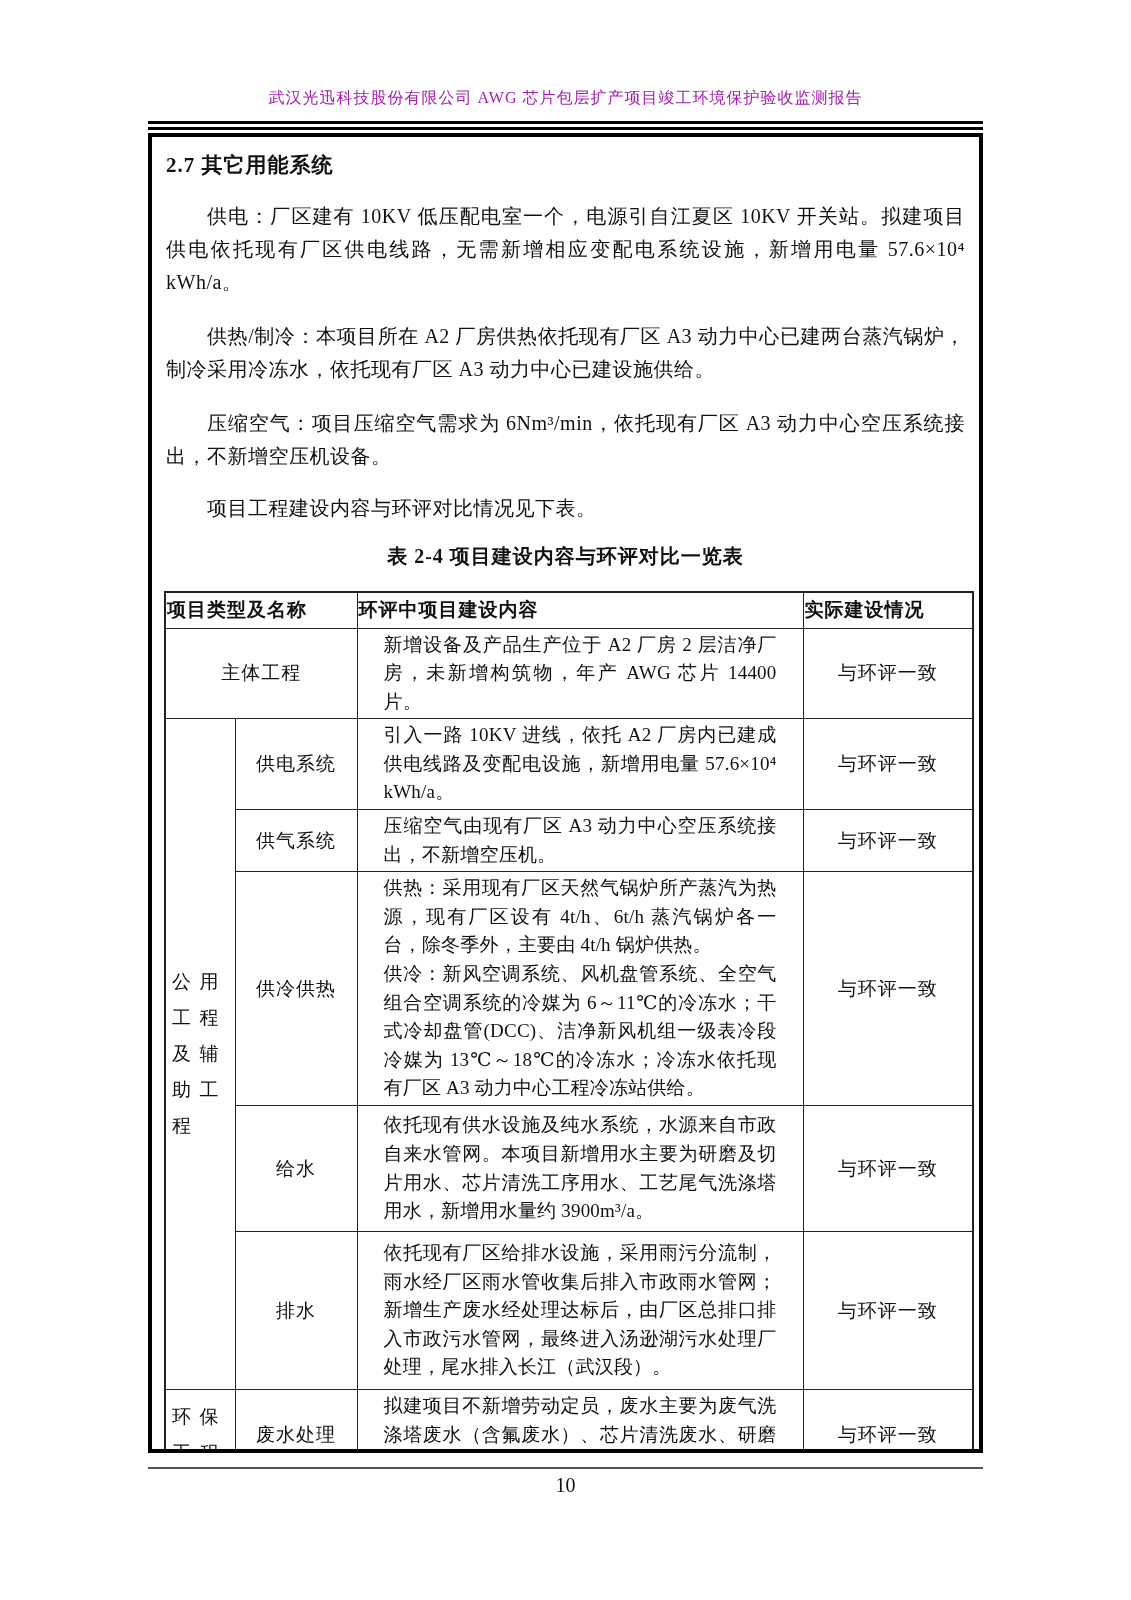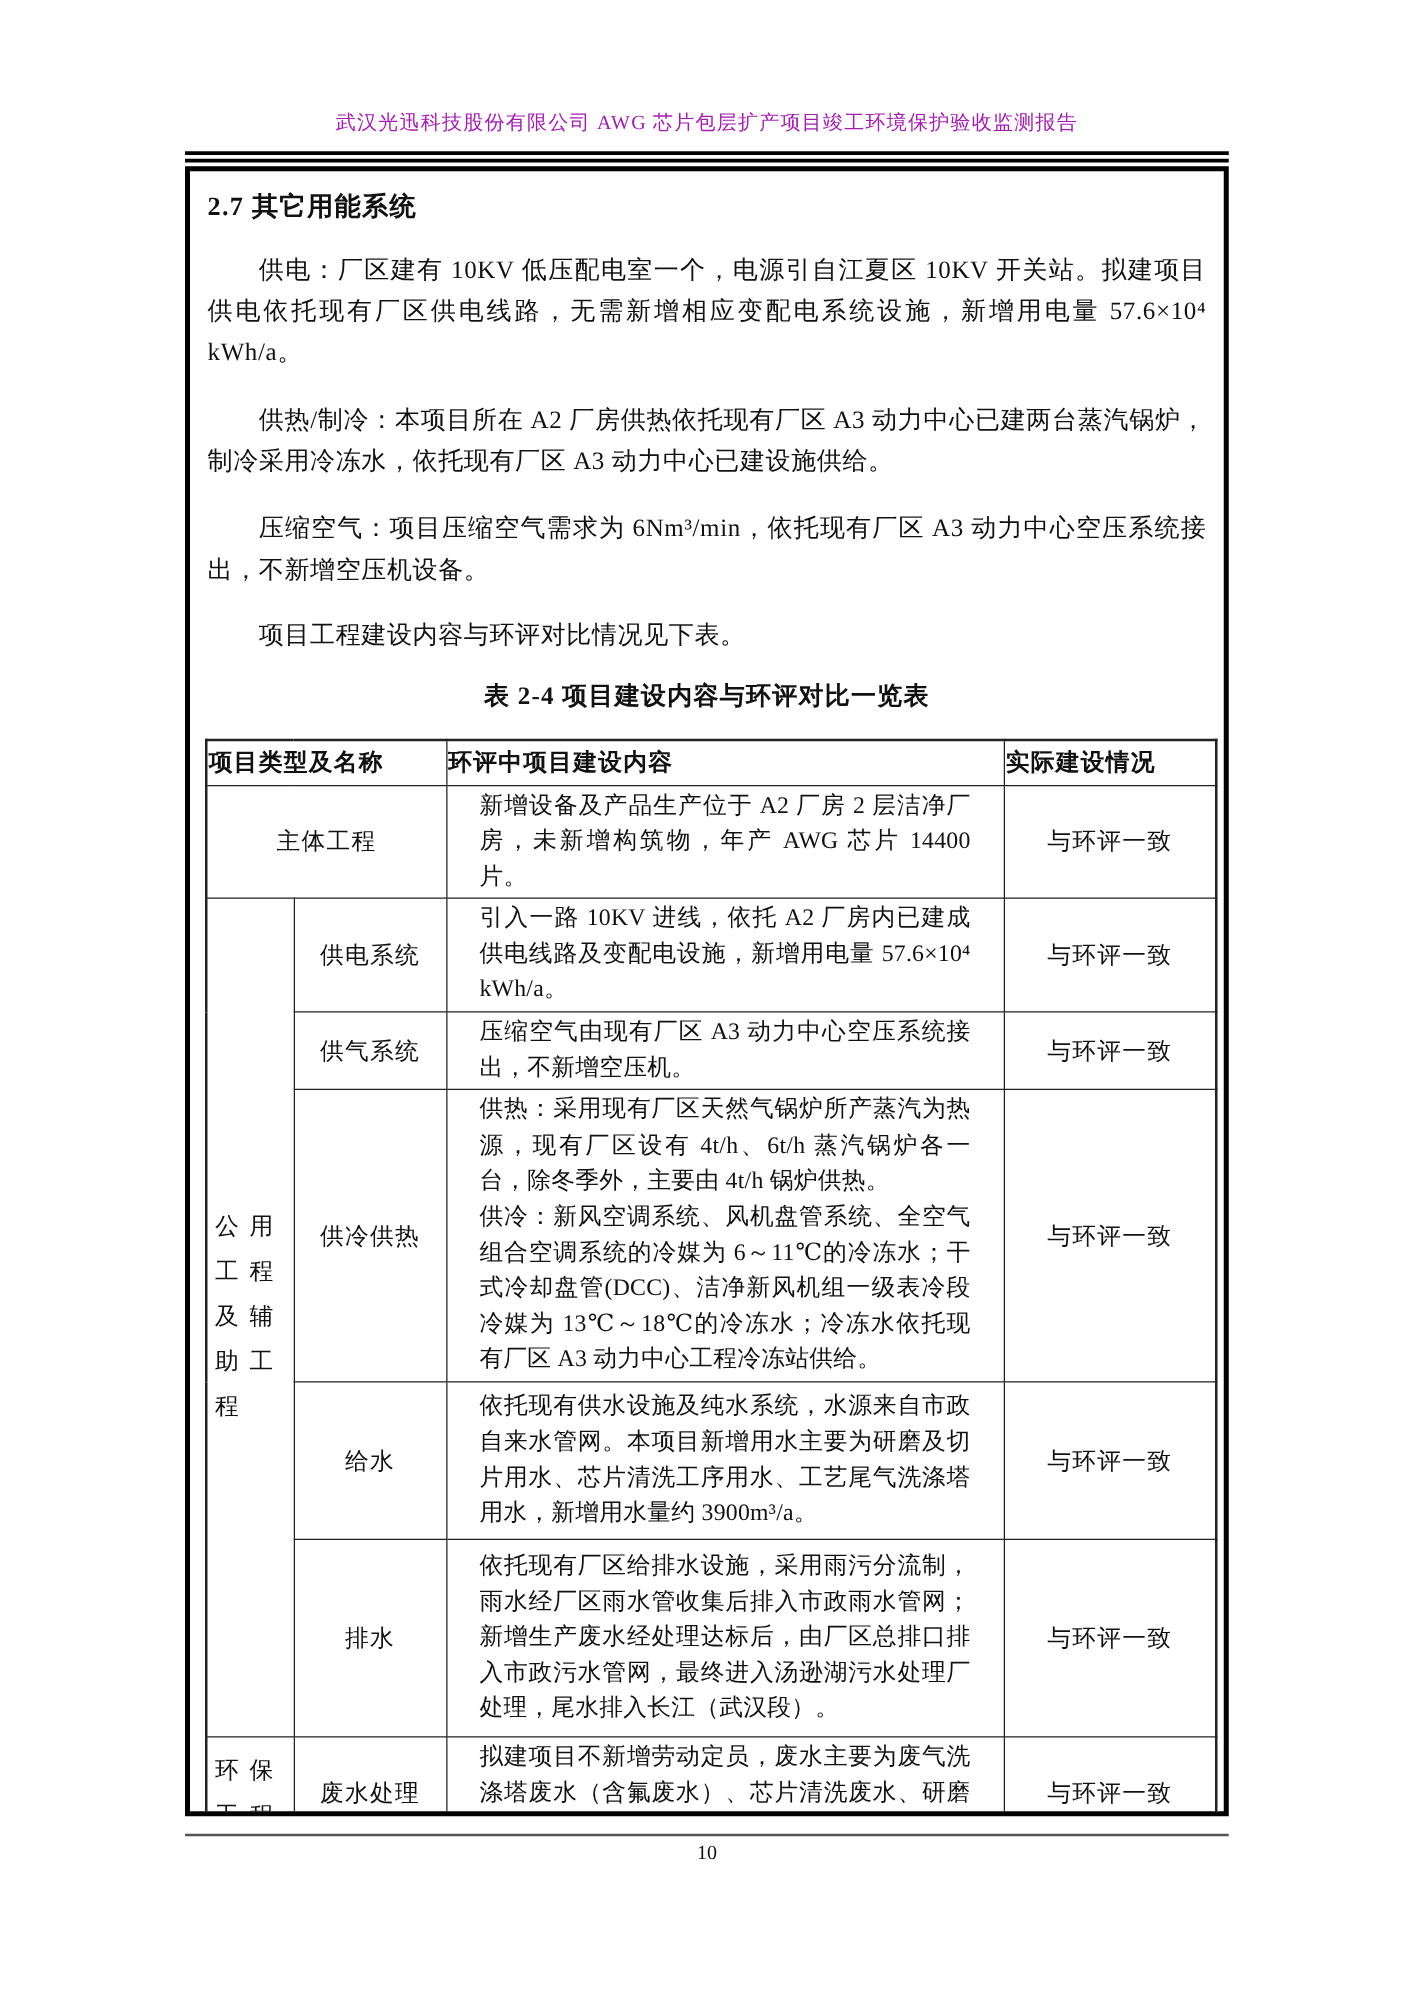--- a/index.html
+++ b/index.html
@@ -67,21 +67,21 @@
   tr.r-cool td{height:232px;}
   tr.r-water td{height:126px;}
   tr.r-drain td{height:158px;}
   tr.r-waste td{height:64px;}
   .foot-rule{
     position:absolute;top:1467px;left:148px;width:835px;
     border-top:2px solid #555;
   }
   .page-num{
     position:absolute;top:1474px;left:0;width:1131px;
-    text-align:center;font-size:16px;
+    text-align:center;font-size:20px;
   }
 </style>
 </head>
 <body>
 
 <div class="running-head">武汉光迅科技股份有限公司 AWG 芯片包层扩产项目竣工环境保护验收监测报告</div>
 <div class="head-rule"></div>
 
 <div class="frame">
 

